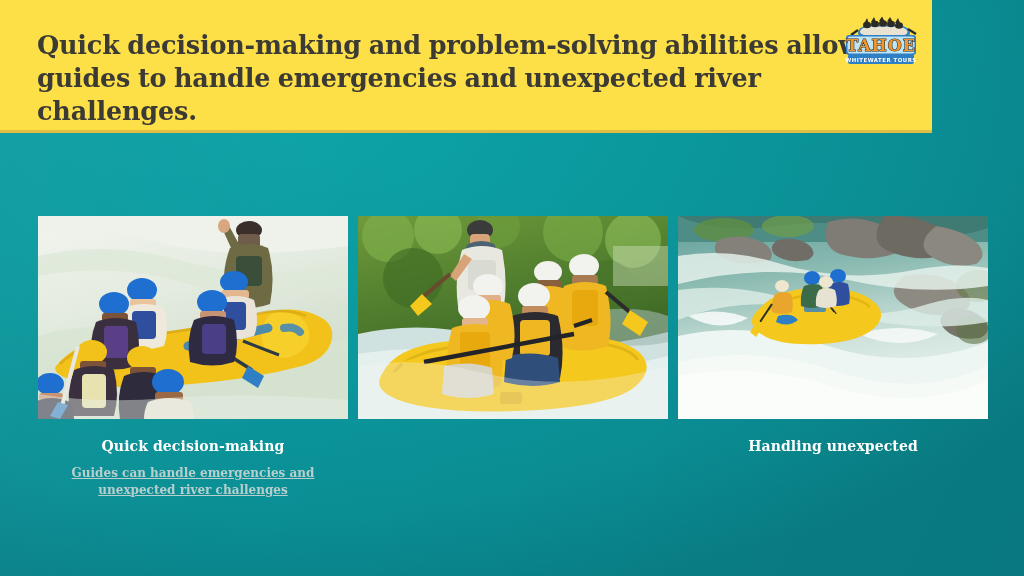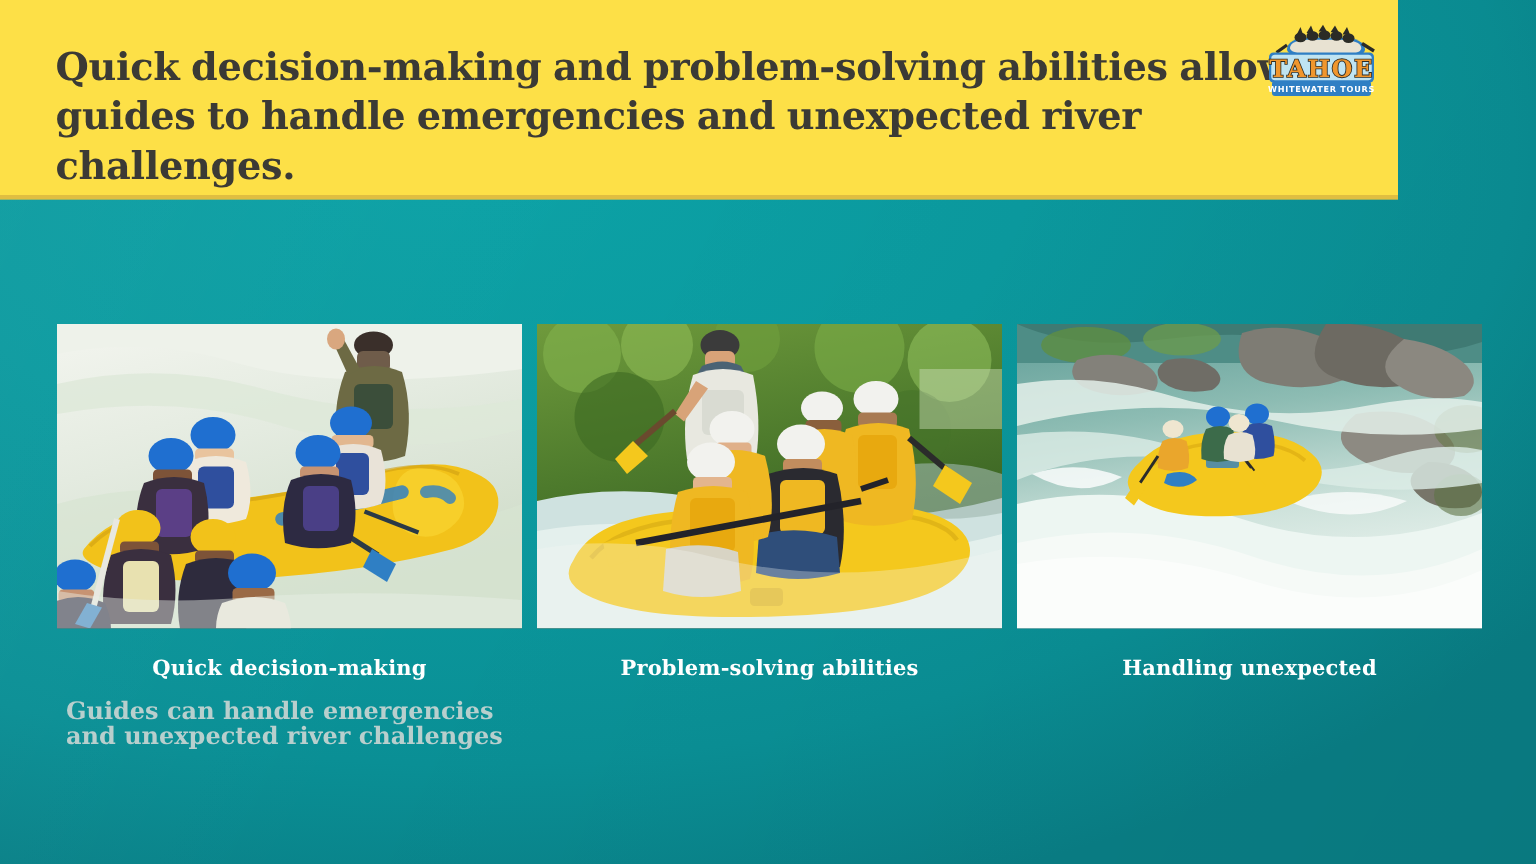--- a/index.html
+++ b/index.html
@@ -71,27 +71,28 @@
     text-align:center;
     font-family:"DejaVu Serif", serif;
     font-weight:700;
     font-size:14px;
     line-height:19px;
     color:#ffffff;
     letter-spacing:.1px;
   }
   .cap-body{
     margin-top:9px;
-    text-align:left;
+    text-align:center;
     font-family:"DejaVu Serif", serif;
     font-weight:700;
-    font-size:16px;
+    font-size:12px;
     line-height:17px;
     color:#b8cfcd;
     padding:0 6px;
+    text-decoration:underline;
   }
 </style>
 </head>
 <body>
 
 <div class="slide">
 
   <div class="bg-teal"></div>
 
   <div class="header">
@@ -302,21 +303,20 @@
               <path d="M86 150 q26 -6 48 2 l2 26 q-26 8 -52 0 z" fill="#d8d4c4"></path>
             </g>
 
             <path d="M66 146 l150 -28" stroke="#23232a" stroke-width="4.5"></path>
             <path d="M64 140 l-20 6 4 16 20 -6 z" fill="#f4c81d"></path>
             <path d="M216 110 l18 -6" stroke="#23232a" stroke-width="4"></path>
           </g>
           <path d="M0 150 q60 -10 120 6 q90 22 190 -6 v53 H0 Z" fill="#f4f8f5" opacity=".3"></path>
         </svg>
       </div>
-      <div class="cap-title">Problem-solving abilities</div>
     </div>
 
     <div class="card c3">
       <div class="photo">
         <svg viewBox="0 0 310 203" preserveAspectRatio="xMidYMid slice">
           <defs>
             <linearGradient id="p3w" x1="0" y1="0" x2="0.2" y2="1">
               <stop offset="0" stop-color="#5f9d97"></stop>
               <stop offset="0.35" stop-color="#8dbcb3"></stop>
               <stop offset="0.7" stop-color="#cfe3dc"></stop>

